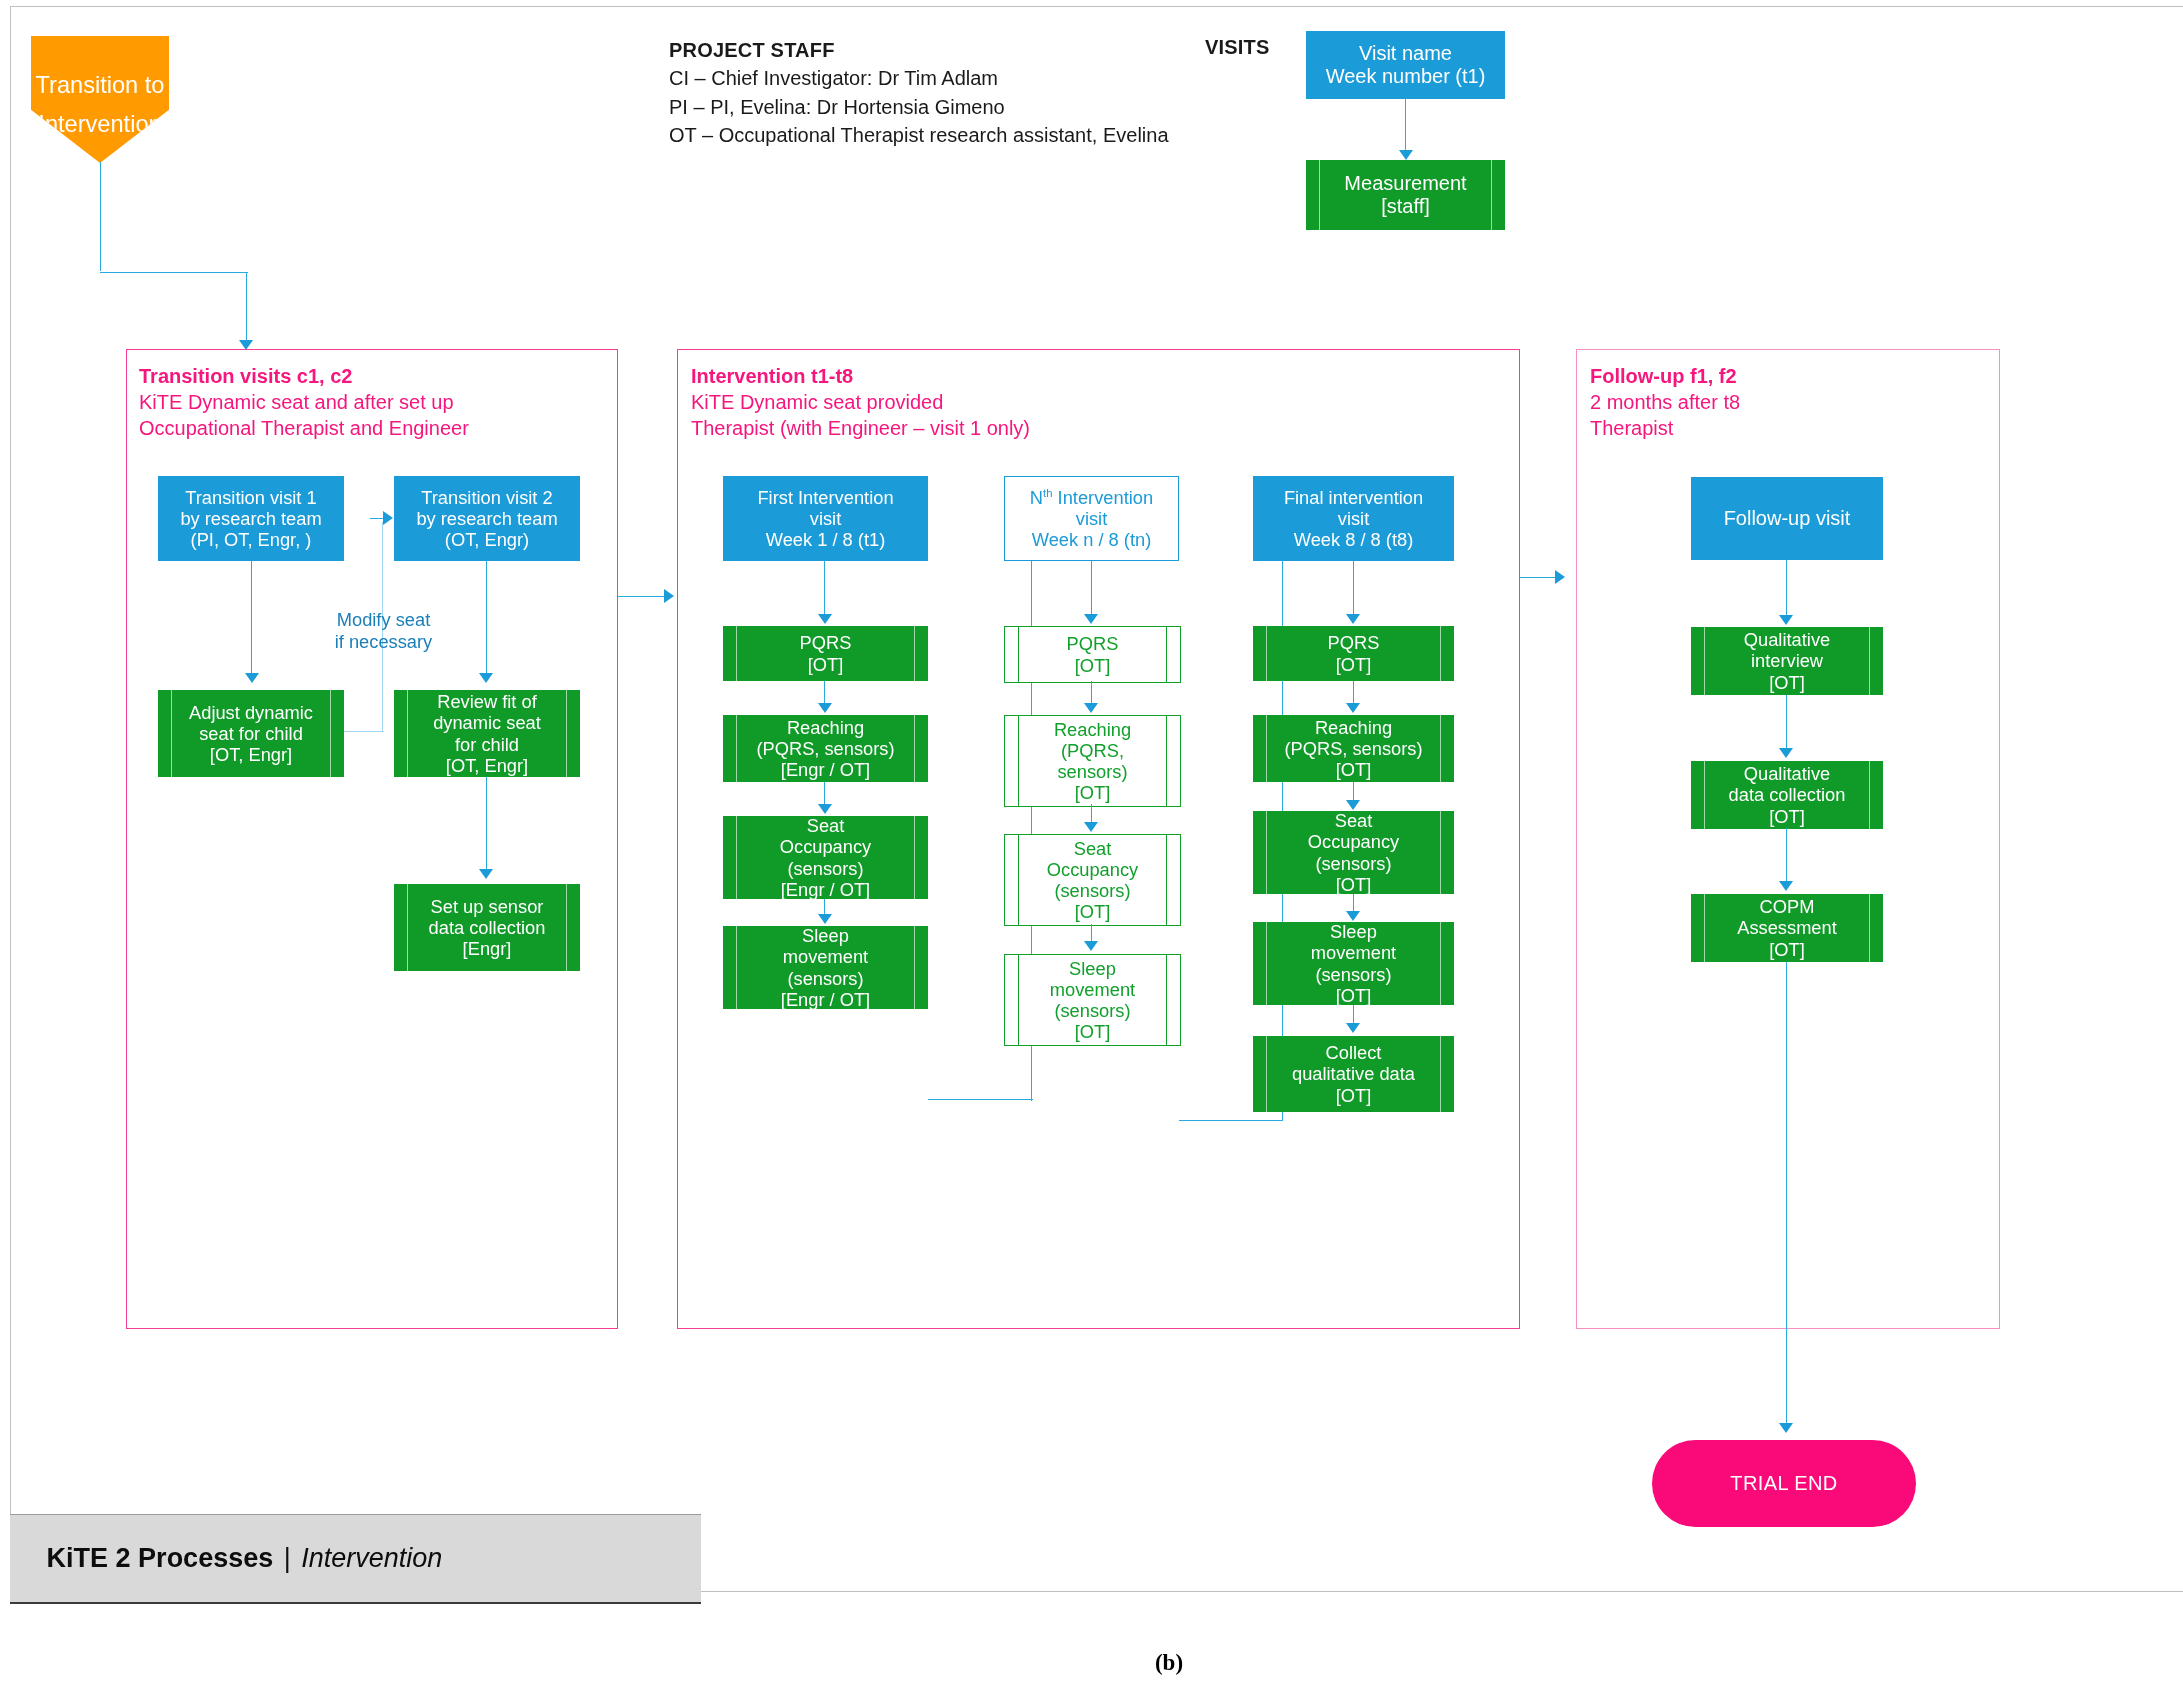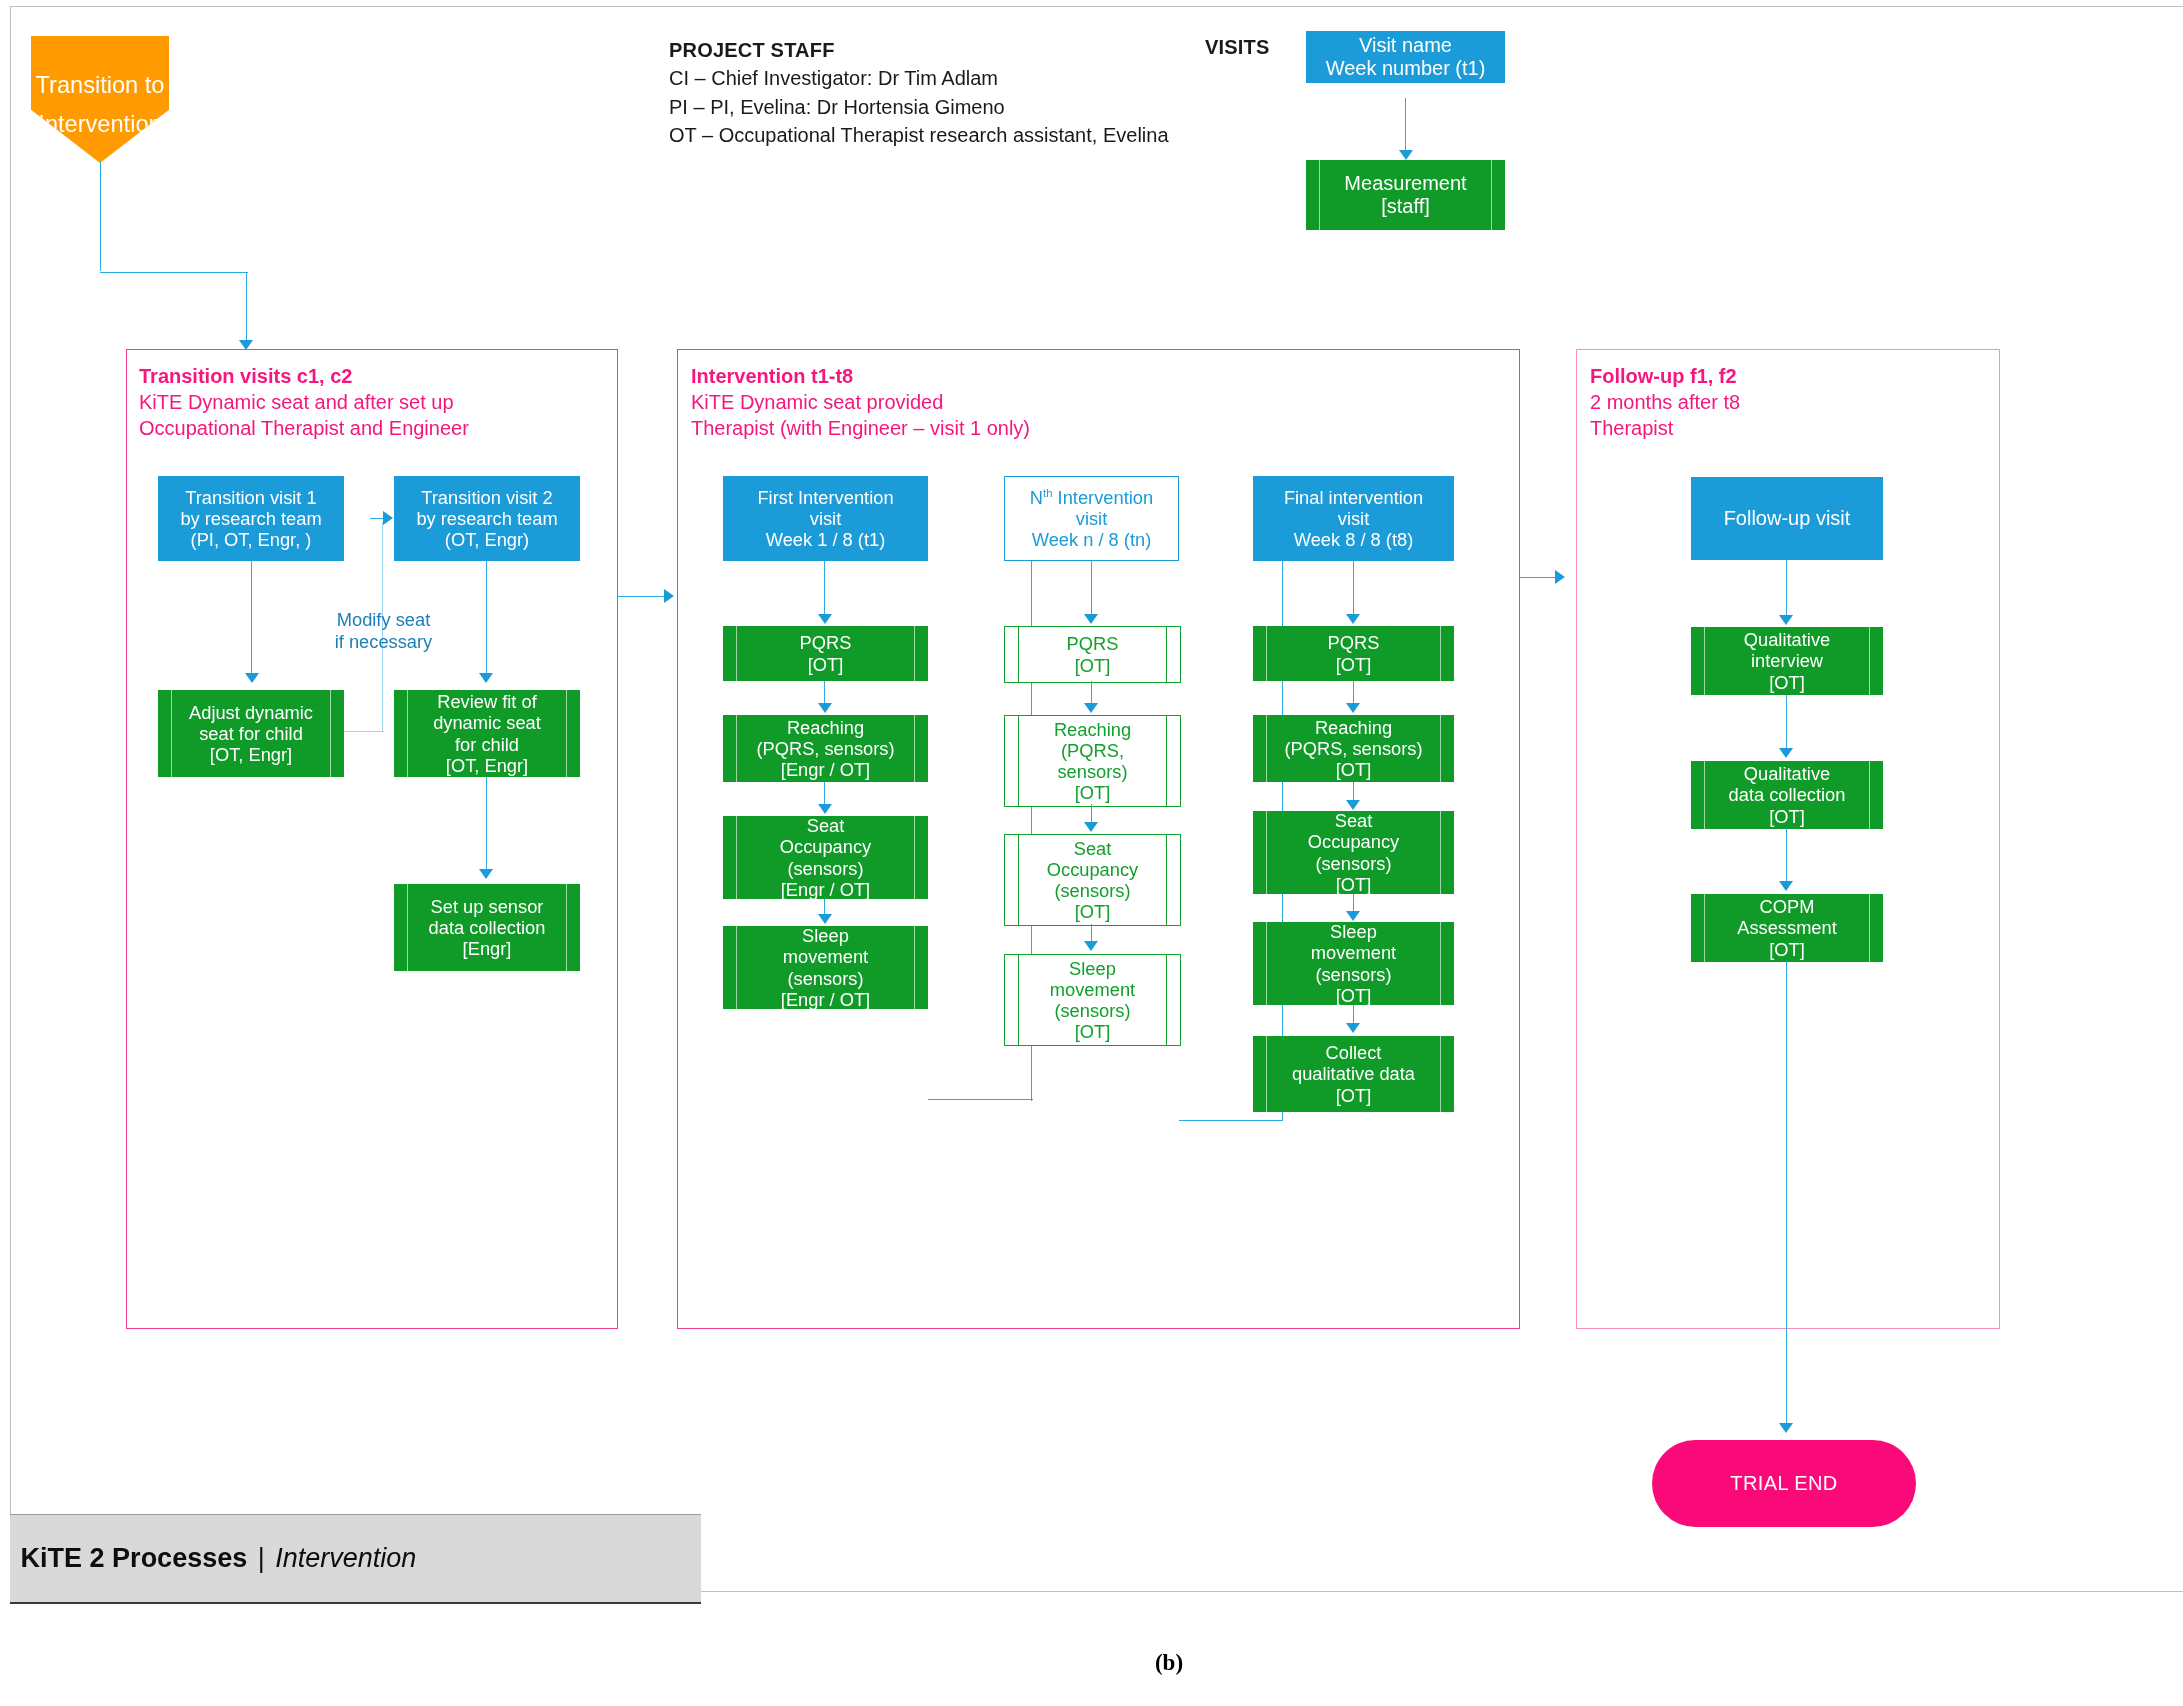--- a/index.html
+++ b/index.html
@@ -94,21 +94,21 @@
     background:#FA0A78;border-radius:44px;color:#ffffff;
     display:flex;align-items:center;justify-content:center;
     font-size:20px;letter-spacing:0.4px;
   }
 
   
   #footer-bar{
     left:9.6px;top:1514px;width:691px;height:90px;
     background:#D9D9D9;border-top:1.7px solid #9a9a9a;border-bottom:2.6px solid #3a3a3a;
     display:flex;align-items:center;
-    padding-left:11px;font-size:27px;color:#0d0d0d;
+    padding-left:37px;font-size:27px;color:#0d0d0d;
   }
   #footer-bar .bold{font-weight:bold;}
   #footer-bar .sep{padding:0 10.5px;font-weight:300;color:#111;}
   #footer-bar .ital{font-style:italic;}
 
   #fig-caption{
     left:0;top:1650px;width:2338px;text-align:center;
     font-family:"Liberation Serif",serif;font-size:23px;font-weight:bold;color:#000;
   }
 </style>
@@ -132,21 +132,21 @@
 
   <div class="abs" id="legend-staff">
     <div class="hdr">PROJECT STAFF</div>
     <div>CI – Chief Investigator: Dr Tim Adlam</div>
     <div>PI – PI, Evelina: Dr Hortensia Gimeno</div>
     <div>OT – Occupational Therapist research assistant, Evelina</div>
   </div>
 
   <div class="abs" id="legend-visits-label">VISITS</div>
 
-  <div class="abs node blue-fill f46" style="left:1306px;top:31px;width:199px;height:52px;">
+  <div class="abs node blue-fill f46" style="left:1306px;top:31px;width:199px;height:68px;">
     <span class="t">
       <span>Visit name</span><br>
       <span>Week number (t1)</span>
     </span>
   </div>
   <div class="ln-v" style="left:1405px;top:98px;height:52px;"></div>
   <div class="arr-d" style="left:1399px;top:150px;"></div>
 
   <div class="node green-fill f46" style="left:1306px;top:160px;width:199px;height:70px;">
     <span class="t">

